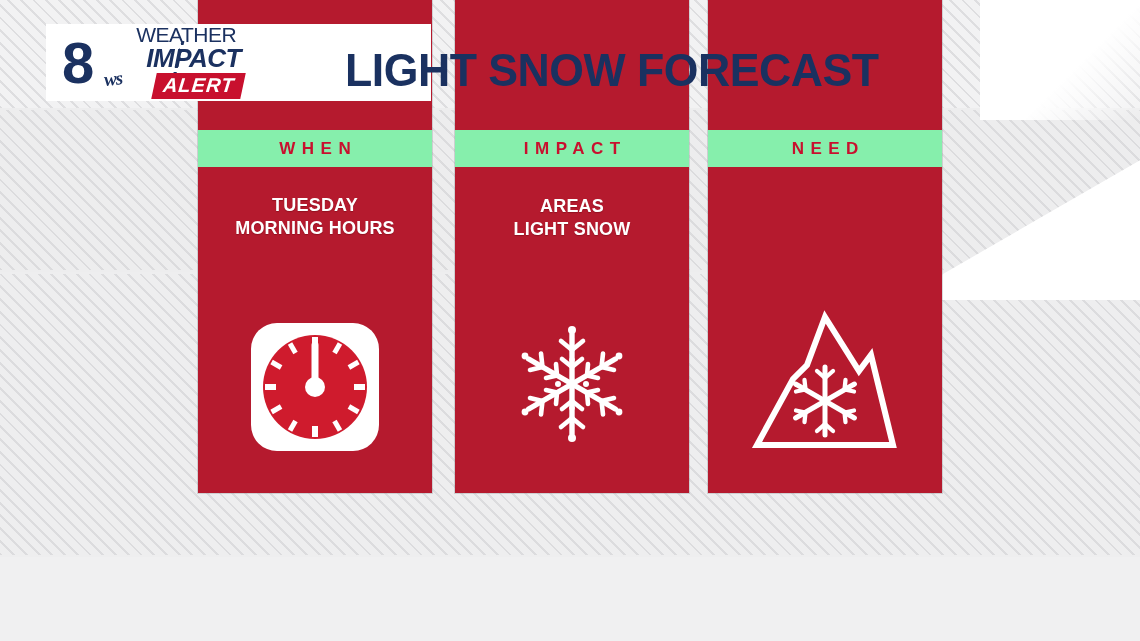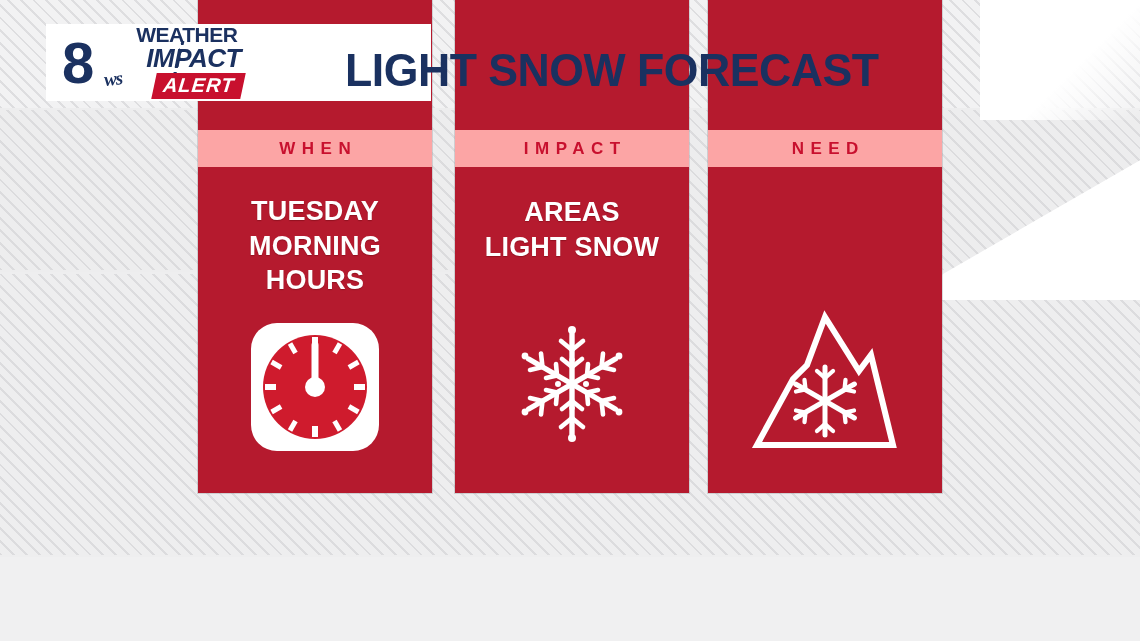--- a/index.html
+++ b/index.html
@@ -38,42 +38,42 @@
     box-shadow:0 0 0 1px rgba(150,150,155,.35);
   }
   .card.c1 { left:198px; height:497px; }
   .card.c2 { left:455px; height:497px; }
   .card.c3 { left:708px; height:497px; }
 
   .card-head {
     position:absolute;
     left:0; right:0;
     height:37px;
-    background:#fca5a5;
+    background:#86efac;
     display:flex; align-items:center; justify-content:center;
   }
   .card.c1 .card-head { top:134px; }
   .card.c2 .card-head { top:134px; }
   .card.c3 .card-head { top:134px;justify-content:center; }
 
   .card-head-label {
     color:#c8102e;
     font-size:17px;
     font-weight:bold;
     letter-spacing:6.5px;
     text-indent:6.5px;
   }
 
   .card-body-text {
     position:absolute;
     left:6px; right:6px;
     text-align:center;
     color:#ffffff;
     font-weight:bold;
-    font-size:27px;
+    font-size:18px;
     line-height:1.28;
     letter-spacing:.2px;
     text-shadow:0 1px 1px rgba(80,0,10,.35);
   }
   .card.c1 .card-body-text { top:198px; }
   .card.c2 .card-body-text { top:199px; }
   .card.c3 .card-body-text { top:194px; }
 
   .card-icon {
     position:absolute;
@@ -111,21 +111,21 @@
     font-weight:bold;
     font-size:19px;
     color:#1b3160;
     letter-spacing:-1px;
     transform:rotate(-6deg);
   }
   .logo-wia { margin-left:44px; position:relative; top:-1px; }
   .logo-weather {
     color:#1b3160;
     font-size:21px;
-    font-weight:bold;
+    font-weight:normal;
     letter-spacing:-.5px;
     line-height:1;
     font-family:"Liberation Sans", sans-serif;
   }
   .logo-impact {
     color:#1b3160;
     font-size:26px;
     font-weight:bold;
     font-style:italic;
     letter-spacing:-.5px;

